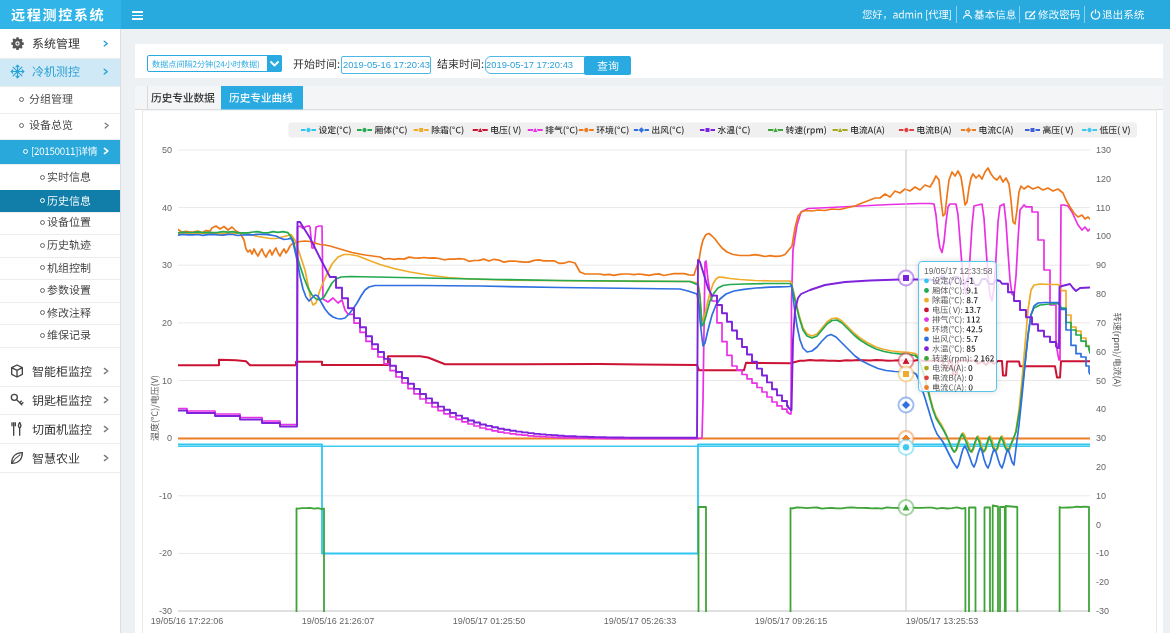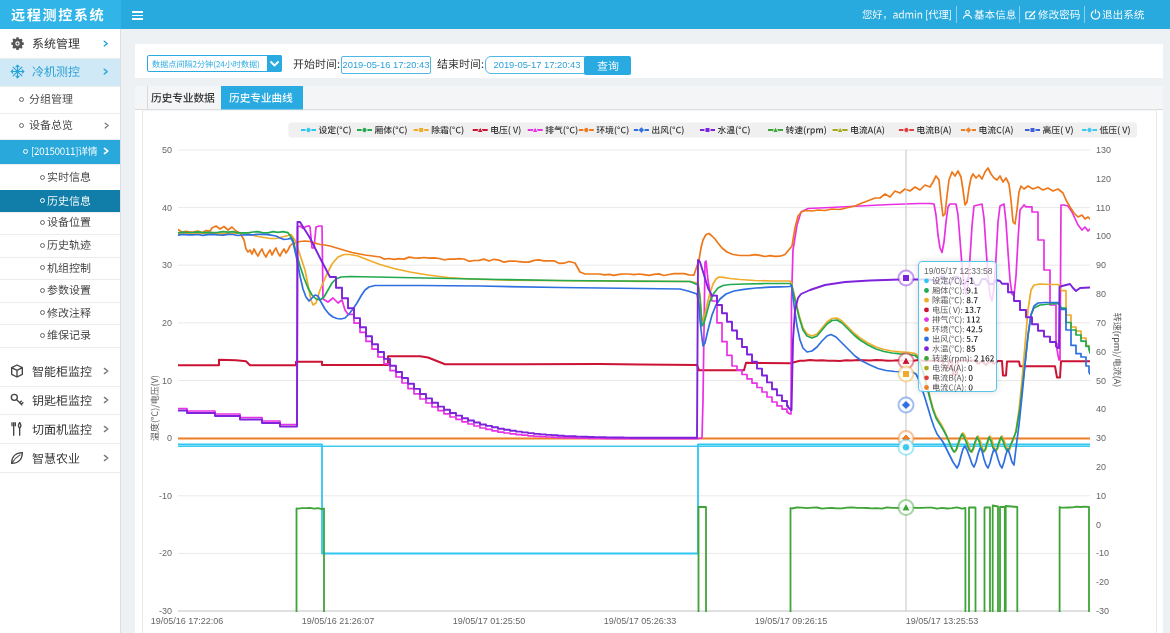--- a/index.html
+++ b/index.html
@@ -173,25 +173,25 @@
 <svg style="position:absolute;left:151.5px;top:58.6px;overflow:visible" width="109" height="13">
     <path d="M3.6 1.5C3.5 1.8 3.2 2.3 3.0 2.6L3.4 2.8C3.6 2.5 3.9 2.1 4.1 1.7ZM0.7 1.7C0.9 2.0 1.2 2.5 1.2 2.8L1.7 2.6C1.6 2.3 1.4 1.8 1.2 1.5ZM3.4 6.1C3.2 6.5 2.9 6.9 2.6 7.2C2.3 7.0 2.0 6.9 1.7 6.7C1.8 6.5 1.9 6.3 2.0 6.1ZM0.9 6.9C1.3 7.1 1.8 7.3 2.2 7.5C1.6 7.9 1.0 8.2 0.3 8.3C0.4 8.4 0.6 8.6 0.6 8.8C1.4 8.6 2.1 8.3 2.7 7.8C2.9 8.0 3.2 8.1 3.4 8.2L3.8 7.8C3.6 7.7 3.3 7.6 3.1 7.4C3.5 7.0 3.9 6.4 4.1 5.7L3.7 5.5L3.6 5.6H2.3L2.5 5.1L1.9 5.0C1.9 5.2 1.8 5.4 1.7 5.6H0.6V6.1H1.4C1.3 6.4 1.1 6.7 0.9 6.9ZM2.1 1.3V2.8H0.4V3.3H1.9C1.5 3.9 0.9 4.4 0.3 4.6C0.4 4.7 0.6 5.0 0.7 5.1C1.2 4.8 1.7 4.4 2.1 3.9V4.9H2.7V3.8C3.1 4.1 3.6 4.4 3.8 4.6L4.1 4.2C3.9 4.1 3.2 3.6 2.8 3.3H4.4V2.8H2.7V1.3ZM5.2 1.4C5.0 2.8 4.6 4.2 3.9 5.1C4.1 5.1 4.3 5.3 4.4 5.4C4.6 5.1 4.8 4.8 5.0 4.4C5.1 5.2 5.4 5.9 5.7 6.6C5.2 7.3 4.6 7.9 3.7 8.4C3.8 8.5 4.0 8.7 4.0 8.9C4.9 8.4 5.5 7.9 6.0 7.1C6.4 7.8 6.9 8.4 7.6 8.8C7.7 8.6 7.8 8.4 8.0 8.3C7.3 7.9 6.7 7.3 6.3 6.6C6.8 5.7 7.0 4.7 7.2 3.5H7.8V2.9H5.4C5.6 2.4 5.6 2.0 5.7 1.5ZM6.6 3.5C6.5 4.4 6.3 5.2 6.0 5.9C5.7 5.2 5.5 4.4 5.3 3.5Z M12.1 6.2V8.9H12.6V8.5H15.1V8.8H15.7V6.2H14.1V5.2H16.0V4.7H14.1V3.8H15.7V1.7H11.3V4.1C11.3 5.5 11.3 7.2 10.4 8.5C10.6 8.6 10.8 8.7 10.9 8.8C11.6 7.8 11.8 6.5 11.9 5.2H13.5V6.2ZM11.9 2.2H15.1V3.3H11.9ZM11.9 3.8H13.5V4.7H11.9L11.9 4.1ZM12.6 8.0V6.8H15.1V8.0ZM9.5 1.3V3.0H8.4V3.5H9.5V5.3C9.0 5.5 8.6 5.6 8.3 5.7L8.5 6.3L9.5 6.0V8.1C9.5 8.2 9.4 8.2 9.3 8.2C9.2 8.2 8.9 8.2 8.6 8.2C8.6 8.4 8.7 8.7 8.7 8.8C9.2 8.8 9.6 8.8 9.8 8.7C10.0 8.6 10.0 8.4 10.0 8.1V5.8L11.0 5.5L10.9 4.9L10.0 5.2V3.5H11.0V3.0H10.0V1.3Z M18.1 4.4H22.4V5.9H18.1ZM19.0 7.2C19.1 7.7 19.2 8.4 19.2 8.8L19.8 8.7C19.8 8.3 19.7 7.6 19.6 7.1ZM20.7 7.2C20.9 7.7 21.2 8.4 21.3 8.8L21.9 8.6C21.8 8.2 21.5 7.5 21.2 7.0ZM22.4 7.1C22.8 7.6 23.2 8.3 23.4 8.8L24.0 8.5C23.8 8.1 23.3 7.4 22.9 6.9ZM17.7 6.9C17.4 7.5 17.0 8.2 16.5 8.6L17.1 8.8C17.6 8.4 18.0 7.7 18.2 7.1ZM17.6 3.8V6.4H23.0V3.8H20.5V2.8H23.7V2.2H20.5V1.3H19.9V3.8Z M25.0 3.2V8.9H25.7V3.2ZM25.2 1.7C25.5 2.1 26.0 2.6 26.2 2.9L26.7 2.6C26.5 2.2 26.0 1.8 25.6 1.4ZM27.4 5.8H29.4V6.9H27.4ZM27.4 4.2H29.4V5.3H27.4ZM26.9 3.7V7.4H30.0V3.7ZM27.2 1.8V2.4H31.2V8.1C31.2 8.2 31.1 8.2 31.0 8.3C30.9 8.3 30.6 8.3 30.2 8.2C30.3 8.4 30.4 8.7 30.4 8.8C30.9 8.8 31.3 8.8 31.5 8.7C31.7 8.6 31.8 8.5 31.8 8.1V1.8Z M36.6 3.1H39.2V3.9H36.6ZM36.0 2.7V4.3H39.7V2.7ZM35.6 1.7V2.2H40.2V1.7ZM33.0 1.6V8.8H33.6V2.2H34.6C34.4 2.7 34.2 3.5 34.0 4.1C34.6 4.7 34.7 5.3 34.7 5.7C34.7 6.0 34.7 6.2 34.5 6.3C34.5 6.3 34.4 6.4 34.3 6.4C34.1 6.4 34.0 6.4 33.8 6.4C33.9 6.5 33.9 6.8 34.0 6.9C34.1 6.9 34.3 6.9 34.5 6.9C34.7 6.9 34.8 6.8 34.9 6.7C35.2 6.6 35.3 6.2 35.3 5.8C35.3 5.3 35.1 4.7 34.5 4.0C34.8 3.3 35.1 2.5 35.3 1.9L34.9 1.6L34.8 1.6ZM38.7 5.4C38.5 5.8 38.3 6.3 38.0 6.6H36.6V7.0H37.6V8.7H38.1V7.0H39.2V6.6H38.5C38.7 6.3 38.9 5.9 39.1 5.6ZM36.7 5.6C36.9 5.9 37.2 6.3 37.3 6.6L37.7 6.4C37.6 6.1 37.3 5.7 37.1 5.4ZM35.7 4.8V8.9H36.2V5.3H39.5V8.2C39.5 8.3 39.5 8.3 39.4 8.3C39.3 8.3 39.1 8.3 38.8 8.3C38.8 8.5 38.9 8.7 38.9 8.9C39.4 8.9 39.7 8.8 39.8 8.8C40.0 8.7 40.1 8.5 40.1 8.2V4.8Z M40.9 8.2H44.6V7.6H43.0C42.7 7.6 42.3 7.6 42.0 7.6C43.4 6.3 44.4 5.1 44.4 3.8C44.4 2.8 43.7 2.1 42.6 2.1C41.8 2.1 41.3 2.4 40.8 3.0L41.3 3.4C41.6 3.0 42.0 2.7 42.5 2.7C43.3 2.7 43.6 3.2 43.6 3.9C43.6 4.9 42.7 6.1 40.9 7.8Z M50.5 1.5 49.9 1.7C50.5 2.9 51.5 4.2 52.3 5.0C52.5 4.8 52.7 4.6 52.8 4.5C52.0 3.8 51.0 2.6 50.5 1.5ZM47.6 1.5C47.1 2.7 46.3 3.9 45.3 4.6C45.5 4.7 45.7 4.9 45.8 5.1C46.1 4.9 46.3 4.7 46.5 4.5V5.0H48.1C47.9 6.4 47.4 7.7 45.5 8.4C45.6 8.5 45.8 8.7 45.9 8.9C48.0 8.1 48.5 6.6 48.7 5.0H50.9C50.9 7.1 50.7 7.9 50.5 8.1C50.4 8.2 50.3 8.2 50.2 8.2C50.0 8.2 49.5 8.2 48.9 8.1C49.1 8.3 49.1 8.6 49.1 8.7C49.7 8.8 50.2 8.8 50.4 8.8C50.7 8.7 50.9 8.7 51.1 8.5C51.4 8.2 51.5 7.2 51.6 4.7C51.6 4.6 51.6 4.4 51.6 4.4H46.5C47.2 3.7 47.8 2.7 48.3 1.7Z M58.4 3.6V5.6H57.3V3.6ZM59.0 3.6H60.1V5.6H59.0ZM58.4 1.3V3.0H56.7V6.7H57.3V6.2H58.4V8.9H59.0V6.2H60.1V6.6H60.7V3.0H59.0V1.3ZM54.5 1.3C54.3 2.1 53.8 2.8 53.3 3.3C53.4 3.5 53.6 3.8 53.7 3.9C54.0 3.6 54.2 3.2 54.5 2.8H56.5V2.3H54.8C54.9 2.0 55.0 1.7 55.1 1.5ZM53.5 5.4V5.9H54.7V7.6C54.7 8.0 54.5 8.2 54.3 8.3C54.4 8.4 54.6 8.7 54.6 8.8C54.8 8.7 55.0 8.5 56.6 7.7C56.5 7.6 56.5 7.3 56.4 7.2L55.3 7.7V5.9H56.5V5.4H55.3V4.3H56.3V3.7H54.0V4.3H54.7V5.4Z M63.1 9.8 63.6 9.6C62.9 8.4 62.5 7.0 62.5 5.6C62.5 4.3 62.9 2.9 63.6 1.7L63.1 1.5C62.4 2.7 61.9 4.0 61.9 5.6C61.9 7.3 62.4 8.6 63.1 9.8Z M64.2 8.2H68.0V7.6H66.3C66.0 7.6 65.6 7.6 65.3 7.6C66.7 6.3 67.7 5.1 67.7 3.8C67.7 2.8 67.0 2.1 65.9 2.1C65.2 2.1 64.6 2.4 64.2 3.0L64.6 3.4C64.9 3.0 65.3 2.7 65.8 2.7C66.6 2.7 66.9 3.2 66.9 3.9C66.9 4.9 66.1 6.1 64.2 7.8Z M71.1 8.2H71.8V6.5H72.6V5.9H71.8V2.2H70.9L68.4 6.1V6.5H71.1ZM71.1 5.9H69.2L70.6 3.9C70.8 3.6 70.9 3.3 71.1 3.0H71.1C71.1 3.3 71.1 3.8 71.1 4.1Z M76.5 1.4V8.0C76.5 8.2 76.5 8.2 76.3 8.2C76.1 8.2 75.5 8.2 74.9 8.2C75.0 8.4 75.2 8.7 75.2 8.9C76.0 8.9 76.5 8.8 76.8 8.7C77.1 8.6 77.2 8.5 77.2 8.0V1.4ZM78.5 3.5C79.2 4.7 79.9 6.2 80.1 7.2L80.7 6.9C80.5 6.0 79.8 4.4 79.1 3.3ZM74.4 3.4C74.2 4.5 73.7 5.9 73.0 6.7C73.2 6.8 73.4 7.0 73.6 7.1C74.3 6.2 74.8 4.7 75.1 3.5Z M84.7 4.5C85.1 5.1 85.7 6.0 86.0 6.5L86.5 6.2C86.2 5.7 85.7 4.8 85.2 4.2ZM83.5 4.9V6.8H82.1V4.9ZM83.5 4.4H82.1V2.6H83.5ZM81.5 2.0V8.0H82.1V7.3H84.1V2.0ZM87.1 1.4V3.0H84.4V3.6H87.1V7.9C87.1 8.1 87.0 8.2 86.9 8.2C86.7 8.2 86.1 8.2 85.4 8.1C85.5 8.3 85.6 8.6 85.7 8.8C86.5 8.8 87.0 8.8 87.3 8.7C87.6 8.6 87.7 8.4 87.7 7.9V3.6H88.7V3.0H87.7V1.4Z M92.6 1.5C92.4 1.8 92.1 2.3 91.9 2.6L92.3 2.8C92.6 2.5 92.8 2.1 93.1 1.7ZM89.6 1.7C89.9 2.0 90.1 2.5 90.2 2.8L90.6 2.6C90.5 2.3 90.3 1.8 90.1 1.5ZM92.3 6.1C92.1 6.5 91.8 6.9 91.5 7.2C91.2 7.0 90.9 6.9 90.6 6.7C90.7 6.5 90.8 6.3 90.9 6.1ZM89.8 6.9C90.2 7.1 90.7 7.3 91.1 7.5C90.6 7.9 89.9 8.2 89.3 8.3C89.4 8.4 89.5 8.6 89.6 8.8C90.3 8.6 91.0 8.3 91.6 7.8C91.9 8.0 92.1 8.1 92.3 8.2L92.7 7.8C92.5 7.7 92.3 7.6 92.0 7.4C92.4 7.0 92.8 6.4 93.0 5.7L92.6 5.5L92.5 5.6H91.2L91.4 5.1L90.8 5.0C90.8 5.2 90.7 5.4 90.6 5.6H89.5V6.1H90.4C90.2 6.4 90.0 6.7 89.8 6.9ZM91.0 1.3V2.8H89.3V3.3H90.8C90.4 3.9 89.8 4.4 89.2 4.6C89.4 4.7 89.5 5.0 89.6 5.1C90.1 4.8 90.6 4.4 91.0 3.9V4.9H91.6V3.8C92.0 4.1 92.5 4.4 92.7 4.6L93.0 4.2C92.9 4.1 92.1 3.6 91.7 3.3H93.3V2.8H91.6V1.3ZM94.1 1.4C93.9 2.8 93.5 4.2 92.9 5.1C93.0 5.1 93.2 5.3 93.3 5.4C93.5 5.1 93.7 4.8 93.9 4.4C94.1 5.2 94.3 5.9 94.6 6.6C94.2 7.3 93.5 7.9 92.6 8.4C92.7 8.5 92.9 8.7 93.0 8.9C93.8 8.4 94.4 7.9 94.9 7.1C95.3 7.8 95.8 8.4 96.5 8.8C96.6 8.6 96.8 8.4 96.9 8.3C96.2 7.9 95.7 7.3 95.2 6.6C95.7 5.7 96.0 4.7 96.1 3.5H96.7V2.9H94.4C94.5 2.4 94.6 2.0 94.6 1.5ZM95.6 3.5C95.4 4.4 95.2 5.2 94.9 5.9C94.6 5.2 94.4 4.4 94.2 3.5Z M101.0 6.2V8.9H101.5V8.5H104.1V8.8H104.6V6.2H103.0V5.2H104.9V4.7H103.0V3.8H104.6V1.7H100.3V4.1C100.3 5.5 100.2 7.2 99.3 8.5C99.5 8.6 99.7 8.7 99.8 8.8C100.5 7.8 100.8 6.5 100.8 5.2H102.5V6.2ZM100.9 2.2H104.0V3.3H100.9ZM100.9 3.8H102.5V4.7H100.9L100.9 4.1ZM101.5 8.0V6.8H104.1V8.0ZM98.4 1.3V3.0H97.4V3.5H98.4V5.3C98.0 5.5 97.6 5.6 97.3 5.7L97.4 6.3L98.4 6.0V8.1C98.4 8.2 98.4 8.2 98.3 8.2C98.2 8.2 97.8 8.2 97.5 8.2C97.6 8.4 97.6 8.7 97.7 8.8C98.2 8.8 98.5 8.8 98.7 8.7C98.9 8.6 99.0 8.4 99.0 8.1V5.8L99.9 5.5L99.8 4.9L99.0 5.2V3.5H99.9V3.0H99.0V1.3Z M105.9 9.8C106.7 8.6 107.1 7.3 107.1 5.6C107.1 4.0 106.7 2.7 105.9 1.5L105.5 1.7C106.2 2.9 106.5 4.3 106.5 5.6C106.5 7.0 106.2 8.4 105.5 9.6Z" fill="#29abe2"></path>
   </svg>
 <div class="abs" style="left:267px;top:55px;width:15px;height:17px;background:#29abe2;border-radius:0 2px 2px 0"></div>
 <svg class="abs" style="left:269px;top:60px" width="11" height="8">
     <path d="M2 2 L5.5 5.5 L9 2" fill="none" stroke="#fff" stroke-width="1.8" stroke-linecap="round" stroke-linejoin="round"></path>
   </svg>
 <svg style="position:absolute;left:292.5px;top:57.0px;overflow:visible" width="49" height="16">
     <path d="M7.1 3.3V6.4H4.1V5.9V3.3ZM0.6 6.4V7.2H3.2C3.0 8.7 2.5 10.2 0.6 11.3C0.8 11.5 1.1 11.7 1.3 11.9C3.3 10.6 3.9 8.9 4.0 7.2H7.1V11.9H8.0V7.2H10.4V6.4H8.0V3.3H10.1V2.5H1.0V3.3H3.2V5.9L3.2 6.4Z M16.1 7.4V11.9H16.8V11.4H20.2V11.9H21.0V7.4ZM16.8 10.7V8.2H20.2V10.7ZM15.7 6.5C16.0 6.4 16.5 6.3 20.6 6.0C20.7 6.3 20.9 6.6 21.0 6.8L21.7 6.4C21.3 5.6 20.5 4.3 19.8 3.4L19.1 3.7C19.5 4.2 19.9 4.7 20.2 5.3L16.7 5.5C17.4 4.5 18.2 3.3 18.8 2.0L17.9 1.7C17.3 3.1 16.4 4.6 16.1 5.0C15.9 5.4 15.7 5.7 15.4 5.7C15.5 5.9 15.7 6.3 15.7 6.5ZM13.2 4.8H14.5C14.3 6.2 14.1 7.4 13.7 8.3C13.3 8.1 13.0 7.8 12.6 7.5C12.8 6.7 13.0 5.8 13.2 4.8ZM11.7 7.8C12.3 8.2 12.8 8.6 13.4 9.1C12.9 10.1 12.2 10.8 11.4 11.2C11.6 11.4 11.8 11.7 11.9 11.9C12.8 11.3 13.5 10.6 14.0 9.6C14.4 10.0 14.8 10.4 15.0 10.8L15.5 10.1C15.2 9.7 14.8 9.3 14.3 8.9C14.8 7.6 15.1 6.1 15.3 4.1L14.8 4.0L14.7 4.0H13.4C13.5 3.3 13.6 2.5 13.7 1.9L13.0 1.8C12.9 2.5 12.8 3.2 12.6 4.0H11.5V4.8H12.5C12.2 5.9 12.0 7.0 11.7 7.8Z M27.2 6.0C27.8 6.9 28.5 8.0 28.9 8.7L29.6 8.3C29.2 7.6 28.5 6.5 27.9 5.7ZM25.6 6.6V9.1H23.7V6.6ZM25.6 5.8H23.7V3.4H25.6ZM22.9 2.7V10.7H23.7V9.8H26.3V2.7ZM30.4 1.8V4.0H26.8V4.8H30.4V10.6C30.4 10.9 30.3 10.9 30.1 10.9C29.9 11.0 29.0 11.0 28.2 10.9C28.3 11.2 28.4 11.5 28.5 11.8C29.6 11.8 30.3 11.8 30.7 11.6C31.1 11.5 31.2 11.2 31.2 10.6V4.8H32.6V4.0H31.2V1.8Z M34.0 4.2V11.9H34.8V4.2ZM34.2 2.3C34.7 2.8 35.2 3.5 35.5 3.9L36.2 3.5C35.9 3.0 35.3 2.4 34.8 1.9ZM37.2 7.8H39.8V9.2H37.2ZM37.2 5.6H39.8V7.1H37.2ZM36.4 4.9V9.9H40.6V4.9ZM36.9 2.4V3.2H42.2V10.9C42.2 11.0 42.2 11.1 42.0 11.1C41.9 11.1 41.4 11.1 41.0 11.1C41.1 11.3 41.2 11.6 41.2 11.8C41.9 11.8 42.4 11.8 42.7 11.7C42.9 11.6 43.0 11.3 43.0 10.9V2.4Z M45.5 6.7C45.9 6.7 46.3 6.4 46.3 5.9C46.3 5.5 45.9 5.2 45.5 5.2C45.1 5.2 44.8 5.5 44.8 5.9C44.8 6.4 45.1 6.7 45.5 6.7ZM45.5 11.1C45.9 11.1 46.3 10.8 46.3 10.4C46.3 9.9 45.9 9.6 45.5 9.6C45.1 9.6 44.8 9.9 44.8 10.4C44.8 10.8 45.1 11.1 45.5 11.1Z" fill="#333"></path>
   </svg>
-<div class="abs" style="left:341px;top:56px;width:90px;height:17.5px;border:1px solid #4db8e4;border-radius:2px;background:#fff;color:#2aa0dc;font-size:9.4px;line-height:16px;text-align:center;white-space:nowrap">2019-05-16 17:20:43</div>
+<div class="abs" style="left:341px;top:56px;width:90px;height:17.5px;border:1px solid #4db8e4;border-radius:2px;background:#fff;color:#2aa0dc;font-size:9.4px;line-height:16px;text-align:right;white-space:nowrap">2019-05-16 17:20:43</div>
 <svg style="position:absolute;left:436.5px;top:57.0px;overflow:visible" width="49" height="16">
     <path d="M0.4 10.4 0.5 11.3C1.6 11.0 3.1 10.7 4.5 10.4L4.4 9.6C2.9 9.9 1.4 10.3 0.4 10.4ZM0.6 6.3C0.8 6.2 1.1 6.2 2.5 6.0C2.0 6.7 1.5 7.2 1.3 7.5C0.9 7.9 0.7 8.1 0.4 8.2C0.5 8.4 0.6 8.8 0.7 9.0C1.0 8.8 1.4 8.7 4.4 8.2C4.4 8.0 4.4 7.7 4.4 7.5L1.9 7.9C2.8 6.9 3.7 5.7 4.4 4.5L3.7 4.1C3.5 4.5 3.2 4.9 3.0 5.3L1.5 5.4C2.2 4.5 2.8 3.3 3.3 2.2L2.4 1.8C2.0 3.1 1.2 4.5 1.0 4.8C0.7 5.2 0.5 5.4 0.3 5.5C0.4 5.7 0.6 6.1 0.6 6.3ZM7.0 1.7V3.2H4.5V4.0H7.0V5.7H4.8V6.5H10.2V5.7H7.9V4.0H10.4V3.2H7.9V1.7ZM5.0 7.7V11.9H5.9V11.4H9.1V11.8H9.9V7.7ZM5.9 10.6V8.4H9.1V10.6Z M12.6 4.9V8.1H15.6C14.6 9.2 13.0 10.3 11.4 10.8C11.6 11.0 11.9 11.3 12.0 11.5C13.4 10.9 15.0 9.9 16.1 8.7V11.9H16.9V8.6C18.0 9.9 19.6 10.9 21.0 11.5C21.2 11.3 21.4 11.0 21.6 10.8C20.1 10.3 18.4 9.2 17.4 8.1H20.4V4.9H16.9V3.7H21.2V2.9H16.9V1.8H16.1V2.9H11.8V3.7H16.1V4.9ZM13.4 5.6H16.1V7.3H13.4ZM16.9 5.6H19.6V7.3H16.9Z M27.2 6.0C27.8 6.9 28.5 8.0 28.9 8.7L29.6 8.3C29.2 7.6 28.5 6.5 27.9 5.7ZM25.6 6.6V9.1H23.7V6.6ZM25.6 5.8H23.7V3.4H25.6ZM22.9 2.7V10.7H23.7V9.8H26.3V2.7ZM30.4 1.8V4.0H26.8V4.8H30.4V10.6C30.4 10.9 30.3 10.9 30.1 10.9C29.9 11.0 29.0 11.0 28.2 10.9C28.3 11.2 28.4 11.5 28.5 11.8C29.6 11.8 30.3 11.8 30.7 11.6C31.1 11.5 31.2 11.2 31.2 10.6V4.8H32.6V4.0H31.2V1.8Z M34.0 4.2V11.9H34.8V4.2ZM34.2 2.3C34.7 2.8 35.2 3.5 35.5 3.9L36.2 3.5C35.9 3.0 35.3 2.4 34.8 1.9ZM37.2 7.8H39.8V9.2H37.2ZM37.2 5.6H39.8V7.1H37.2ZM36.4 4.9V9.9H40.6V4.9ZM36.9 2.4V3.2H42.2V10.9C42.2 11.0 42.2 11.1 42.0 11.1C41.9 11.1 41.4 11.1 41.0 11.1C41.1 11.3 41.2 11.6 41.2 11.8C41.9 11.8 42.4 11.8 42.7 11.7C42.9 11.6 43.0 11.3 43.0 10.9V2.4Z M45.5 6.7C45.9 6.7 46.3 6.4 46.3 5.9C46.3 5.5 45.9 5.2 45.5 5.2C45.1 5.2 44.8 5.5 44.8 5.9C44.8 6.4 45.1 6.7 45.5 6.7ZM45.5 11.1C45.9 11.1 46.3 10.8 46.3 10.4C46.3 9.9 45.9 9.6 45.5 9.6C45.1 9.6 44.8 9.9 44.8 10.4C44.8 10.8 45.1 11.1 45.5 11.1Z" fill="#333"></path>
   </svg>
-<div class="abs" style="left:485px;top:56px;width:104px;height:17.5px;border:1px solid #4db8e4;border-radius:6px;background:#fff;color:#2aa0dc;font-size:9.4px;line-height:16px;text-align:center;white-space:nowrap">2019-05-17 17:20:43</div>
+<div class="abs" style="left:485px;top:56px;width:104px;height:17.5px;border:1px solid #4db8e4;border-radius:6px;background:#fff;color:#2aa0dc;font-size:9.4px;line-height:16px;white-space:nowrap">2019-05-17 17:20:43</div>
 <div class="abs" style="left:584px;top:55.5px;width:47px;height:19px;background:#29abe2;border-radius:2px"></div>
 <svg style="position:absolute;left:597.0px;top:58.5px;overflow:visible" width="24" height="16">
     <path d="M3.2 8.6H7.7V9.5H3.2ZM3.2 7.1H7.7V8.0H3.2ZM2.4 6.5V10.1H8.6V6.5ZM0.8 10.8V11.5H10.2V10.8ZM5.1 1.8V3.2H0.6V3.9H4.2C3.2 4.9 1.7 5.9 0.4 6.3C0.6 6.5 0.8 6.8 0.9 7.0C2.4 6.4 4.1 5.2 5.1 3.9V6.2H5.9V3.9C6.9 5.2 8.5 6.3 10.1 6.9C10.2 6.7 10.4 6.4 10.6 6.2C9.2 5.8 7.7 4.9 6.8 3.9H10.4V3.2H5.9V1.8Z M12.3 2.5C12.8 3.0 13.5 3.7 13.8 4.2L14.4 3.6C14.0 3.2 13.4 2.5 12.8 2.0ZM11.5 5.2V6.0H13.0V9.8C13.0 10.3 12.7 10.6 12.5 10.7C12.6 10.9 12.8 11.2 12.9 11.4C13.1 11.2 13.4 11.0 15.2 9.6C15.2 9.4 15.0 9.1 15.0 8.9L13.8 9.7V5.2ZM16.6 1.8C16.1 3.2 15.3 4.5 14.4 5.4C14.6 5.6 15.0 5.8 15.1 6.0C15.6 5.5 16.0 4.9 16.4 4.2H20.5C20.4 8.8 20.2 10.5 19.8 10.9C19.7 11.0 19.6 11.1 19.4 11.1C19.1 11.1 18.5 11.1 17.9 11.0C18.0 11.2 18.1 11.6 18.1 11.8C18.7 11.8 19.4 11.9 19.7 11.8C20.1 11.8 20.3 11.7 20.6 11.4C21.0 10.8 21.2 9.1 21.3 3.9C21.4 3.7 21.4 3.4 21.4 3.4H16.8C17.0 2.9 17.2 2.5 17.4 2.0ZM18.4 7.8V9.0H16.5V7.8ZM18.4 7.1H16.5V5.9H18.4ZM15.7 5.2V10.3H16.5V9.7H19.1V5.2Z" fill="#fff"></path>
   </svg>
 <div class="abs" style="left:135px;top:85.5px;width:1028px;height:547.5px;background:#fff"></div>
 <div class="abs" style="left:135px;top:85.5px;width:1028px;height:24px;background:#f4f5f6;border-bottom:1px solid #d9d9d9"></div>
 <div class="abs" style="left:146.5px;top:85.5px;width:1px;height:24px;background:#d9d9d9"></div>
 <div class="abs" style="left:221px;top:85.5px;width:1px;height:24px;background:#d9d9d9"></div>
 <svg style="position:absolute;left:151.0px;top:90.7px;overflow:visible" width="65" height="16">
     <path d="M1.2 2.2V5.8C1.2 7.4 1.1 9.6 0.3 11.1C0.6 11.2 1.0 11.5 1.2 11.7C2.1 10.0 2.2 7.5 2.2 5.8V3.1H10.2V2.2ZM5.3 3.7C5.3 4.2 5.3 4.8 5.2 5.3H2.8V6.3H5.2C4.9 8.3 4.3 9.9 2.3 10.9C2.5 11.1 2.9 11.4 3.0 11.6C5.2 10.5 5.9 8.6 6.2 6.3H8.7C8.6 9.0 8.4 10.1 8.1 10.4C8.0 10.5 7.9 10.5 7.7 10.5C7.4 10.5 6.8 10.5 6.1 10.5C6.3 10.8 6.4 11.2 6.5 11.5C7.1 11.5 7.7 11.5 8.1 11.5C8.5 11.5 8.8 11.4 9.0 11.0C9.4 10.6 9.6 9.3 9.8 5.8C9.8 5.7 9.8 5.3 9.8 5.3H6.3C6.3 4.8 6.3 4.2 6.4 3.7Z M12.9 4.3H15.5V6.1H12.9ZM16.5 4.3H19.2V6.1H16.5ZM13.3 7.3 12.3 7.7C12.8 8.6 13.3 9.3 13.9 9.8C13.3 10.2 12.3 10.6 11.0 10.8C11.2 11.0 11.5 11.5 11.6 11.7C13.1 11.4 14.1 11.0 14.8 10.4C16.3 11.2 18.2 11.5 20.6 11.7C20.7 11.3 20.9 10.8 21.1 10.6C18.7 10.5 17.0 10.3 15.6 9.7C16.2 8.9 16.5 8.0 16.5 7.1H20.2V3.3H16.5V1.7H15.5V3.3H11.9V7.1H15.5C15.4 7.8 15.2 8.5 14.7 9.1C14.1 8.7 13.7 8.1 13.3 7.3Z M25.6 1.6 25.3 2.8H22.7V3.8H25.1L24.8 4.9H21.8V5.9H24.4C24.2 6.6 24.0 7.3 23.7 7.9H28.7C28.1 8.5 27.5 9.1 26.8 9.7C26.0 9.4 25.2 9.2 24.5 9.0L23.9 9.7C25.6 10.2 27.8 11.1 28.9 11.7L29.5 10.9C29.1 10.6 28.5 10.4 27.9 10.1C28.8 9.2 29.9 8.2 30.6 7.4L29.9 6.9L29.7 7.0H25.2L25.5 5.9H31.3V4.9H25.8L26.1 3.8H30.5V2.8H26.4L26.7 1.8Z M40.9 4.1C40.5 5.4 39.8 6.9 39.2 7.9L40.1 8.4C40.6 7.4 41.3 5.8 41.9 4.5ZM32.6 4.4C33.1 5.6 33.8 7.3 34.0 8.3L35.0 7.9C34.7 6.9 34.1 5.3 33.5 4.1ZM38.0 1.8V10.2H36.4V1.8H35.3V10.2H32.4V11.2H42.0V10.2H39.1V1.8Z M47.1 1.9C46.9 2.3 46.6 2.9 46.3 3.3L47.0 3.6C47.3 3.2 47.6 2.7 48.0 2.2ZM43.3 2.2C43.5 2.7 43.8 3.3 43.9 3.6L44.7 3.3C44.6 2.9 44.3 2.3 44.0 1.9ZM46.7 8.1C46.4 8.6 46.1 9.0 45.8 9.4C45.4 9.2 45.0 9.0 44.7 8.8L45.1 8.1ZM43.4 9.2C44.0 9.4 44.5 9.6 45.1 9.9C44.4 10.4 43.6 10.7 42.8 10.9C43.0 11.1 43.1 11.4 43.2 11.6C44.2 11.4 45.1 11.0 45.9 10.4C46.2 10.6 46.5 10.8 46.8 11.0L47.4 10.3C47.2 10.1 46.9 10.0 46.5 9.8C47.1 9.1 47.5 8.4 47.8 7.4L47.3 7.2L47.1 7.3H45.5L45.7 6.8L44.8 6.6C44.7 6.8 44.6 7.0 44.5 7.3H43.1V8.1H44.1C43.9 8.5 43.7 8.9 43.4 9.2ZM45.1 1.7V3.7H42.9V4.5H44.7C44.2 5.1 43.4 5.7 42.7 6.0C42.9 6.2 43.2 6.5 43.3 6.7C43.9 6.4 44.5 5.9 45.1 5.3V6.5H46.0V5.1C46.5 5.5 47.0 5.9 47.3 6.2L47.8 5.4C47.6 5.3 46.8 4.8 46.3 4.5H48.1V3.7H46.0V1.7ZM49.1 1.7C48.9 3.7 48.4 5.5 47.5 6.6C47.7 6.8 48.1 7.1 48.3 7.3C48.5 6.9 48.7 6.5 48.9 6.1C49.2 7.0 49.4 7.9 49.8 8.7C49.2 9.6 48.4 10.4 47.3 10.9C47.4 11.1 47.7 11.5 47.8 11.8C48.9 11.2 49.7 10.5 50.3 9.6C50.8 10.4 51.5 11.1 52.3 11.6C52.4 11.4 52.7 11.0 52.9 10.8C52.1 10.3 51.4 9.6 50.9 8.7C51.4 7.6 51.8 6.3 52.0 4.7H52.7V3.7H49.7C49.8 3.1 49.9 2.5 50.0 1.9ZM51.0 4.7C50.9 5.8 50.7 6.8 50.3 7.6C50.0 6.7 49.7 5.7 49.5 4.7Z M58.2 8.3V11.7H59.1V11.3H62.1V11.7H63.1V8.3H61.0V7.0H63.4V6.2H61.0V5.1H63.0V2.1H57.2V5.4C57.2 7.1 57.1 9.5 56.0 11.1C56.2 11.2 56.7 11.5 56.8 11.7C57.7 10.4 58.0 8.6 58.1 7.0H60.1V8.3ZM58.2 3.0H62.1V4.2H58.2ZM58.2 5.1H60.1V6.2H58.2L58.2 5.4ZM59.1 10.5V9.1H62.1V10.5ZM54.7 1.7V3.8H53.4V4.8H54.7V6.9L53.3 7.3L53.5 8.3L54.7 7.9V10.5C54.7 10.6 54.6 10.7 54.5 10.7C54.4 10.7 54.0 10.7 53.5 10.7C53.7 10.9 53.8 11.4 53.8 11.6C54.5 11.6 54.9 11.6 55.2 11.4C55.5 11.3 55.6 11.0 55.6 10.5V7.6L56.8 7.3L56.7 6.4L55.6 6.7V4.8H56.8V3.8H55.6V1.7Z" fill="#333"></path>

